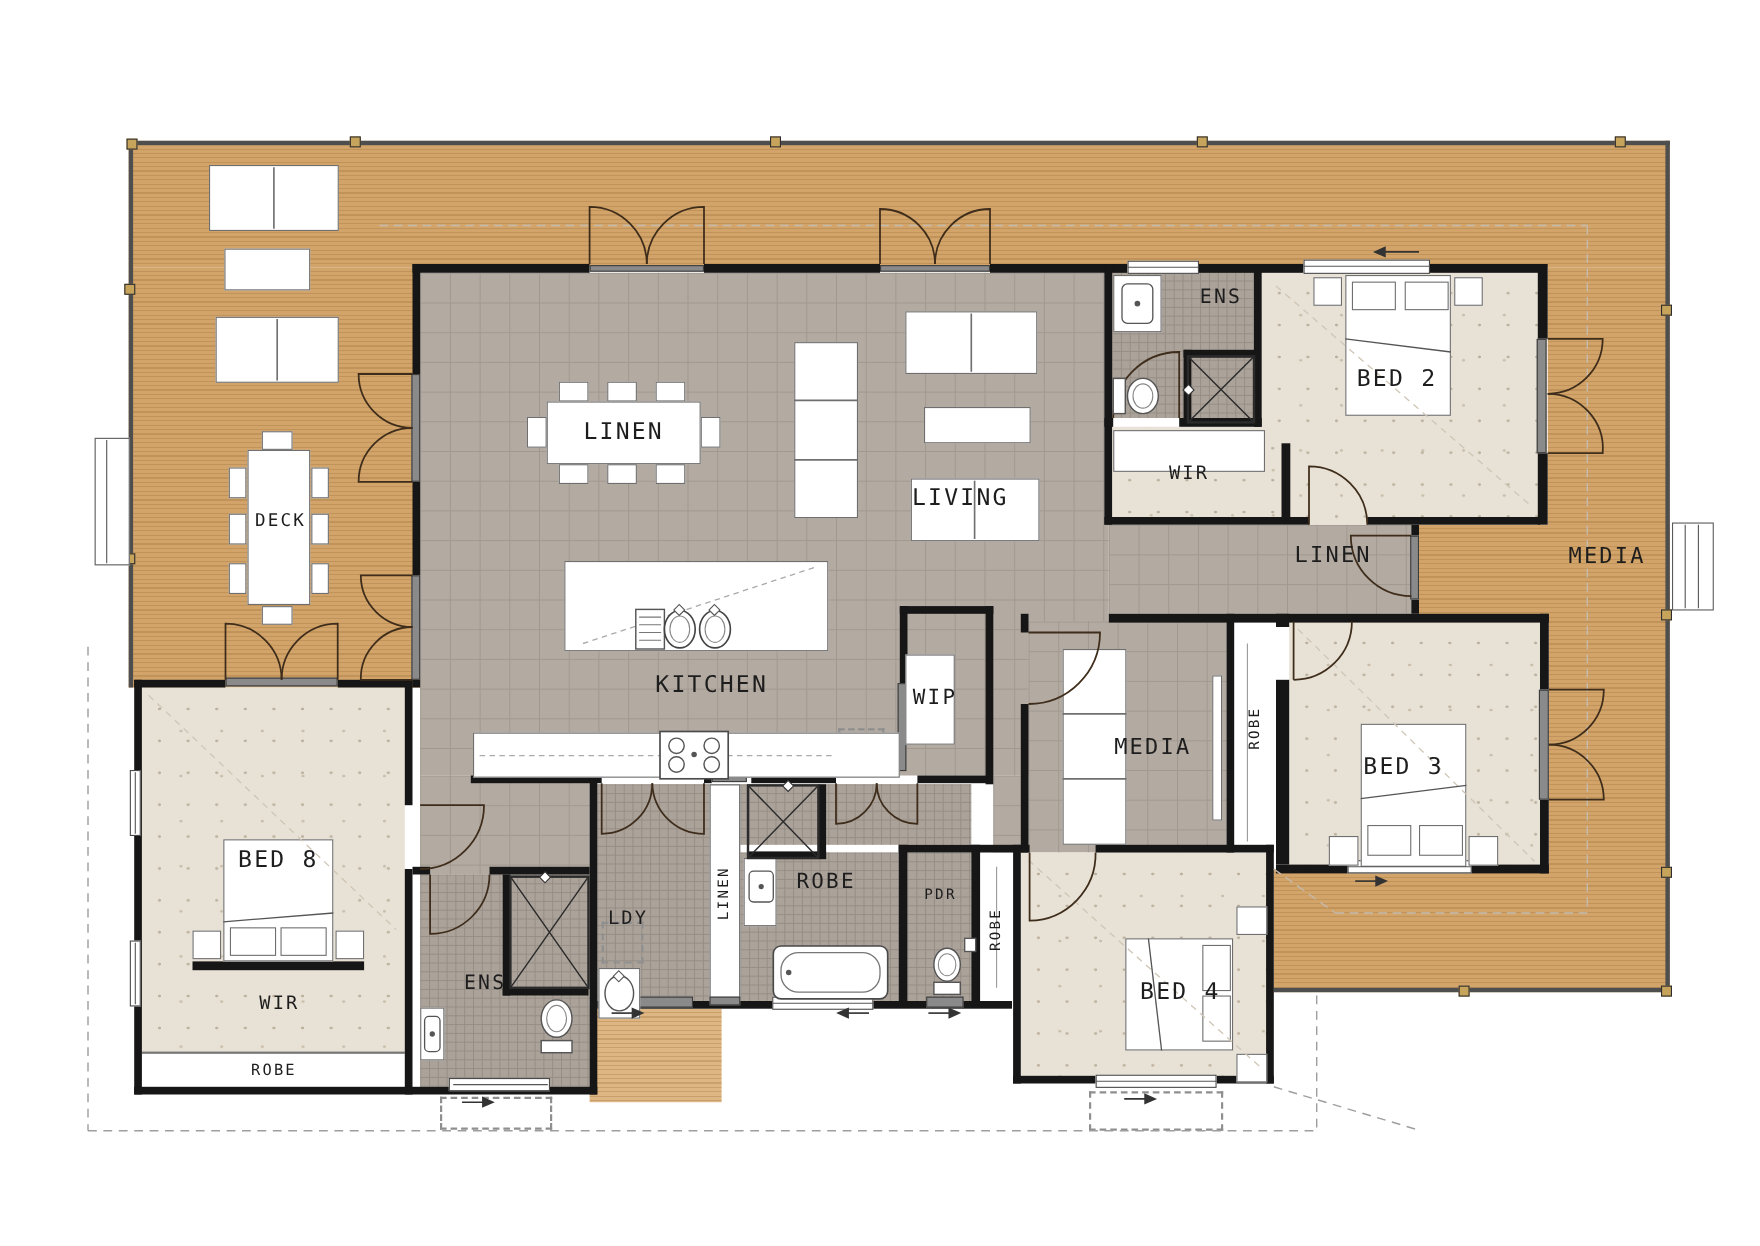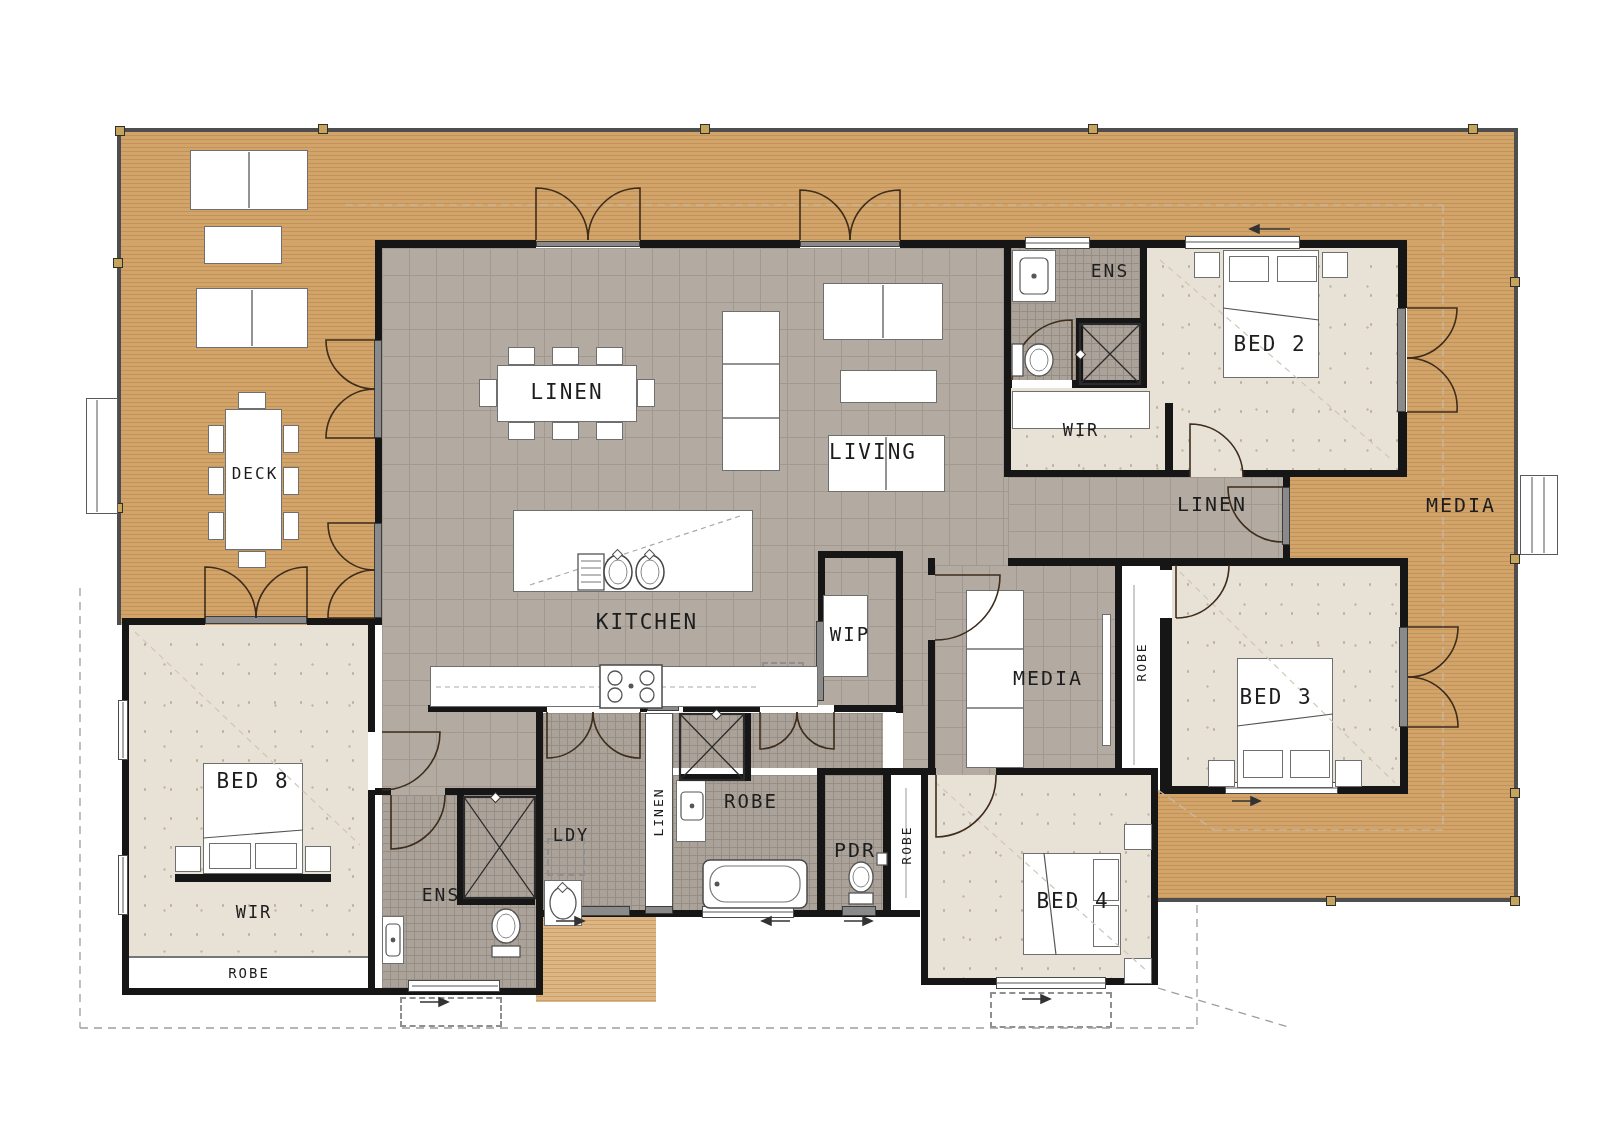--- a/index.html
+++ b/index.html
@@ -409,17 +409,17 @@
   <div class="lbl" style="left:1270px;top:344px">BED 2</div>
   <div class="lbl" style="left:1276px;top:697px">BED 3</div>
   <div class="lbl" style="left:1073px;top:901px">BED 4</div>
   <div class="lbl" style="left:1110px;top:270px;font-size:18px">ENS</div>
   <div class="lbl" style="left:441px;top:894px;font-size:18px">ENS</div>
   <div class="lbl" style="left:1081px;top:430px;font-size:17px">WIR</div>
   <div class="lbl" style="left:254px;top:912px;font-size:17px">WIR</div>
   <div class="lbl" style="left:571px;top:835px;font-size:17px">LDY</div>
   <div class="lbl v" style="left:658px;top:812px;font-size:13px">LINEN</div>
   <div class="lbl" style="left:751px;top:801px;font-size:19px">ROBE</div>
-  <div class="lbl" style="left:855px;top:850px;font-size:20px">PDR</div>
+  <div class="lbl" style="left:855px;top:814px;font-size:13px">PDR</div>
   <div class="lbl" style="left:249px;top:973px;font-size:14px">ROBE</div>
   <div class="lbl v" style="left:1141px;top:662px;font-size:13px">ROBE</div>
   <div class="lbl v" style="left:906px;top:845px;font-size:13px">ROBE</div>
 </div>
 
 </body></html>

